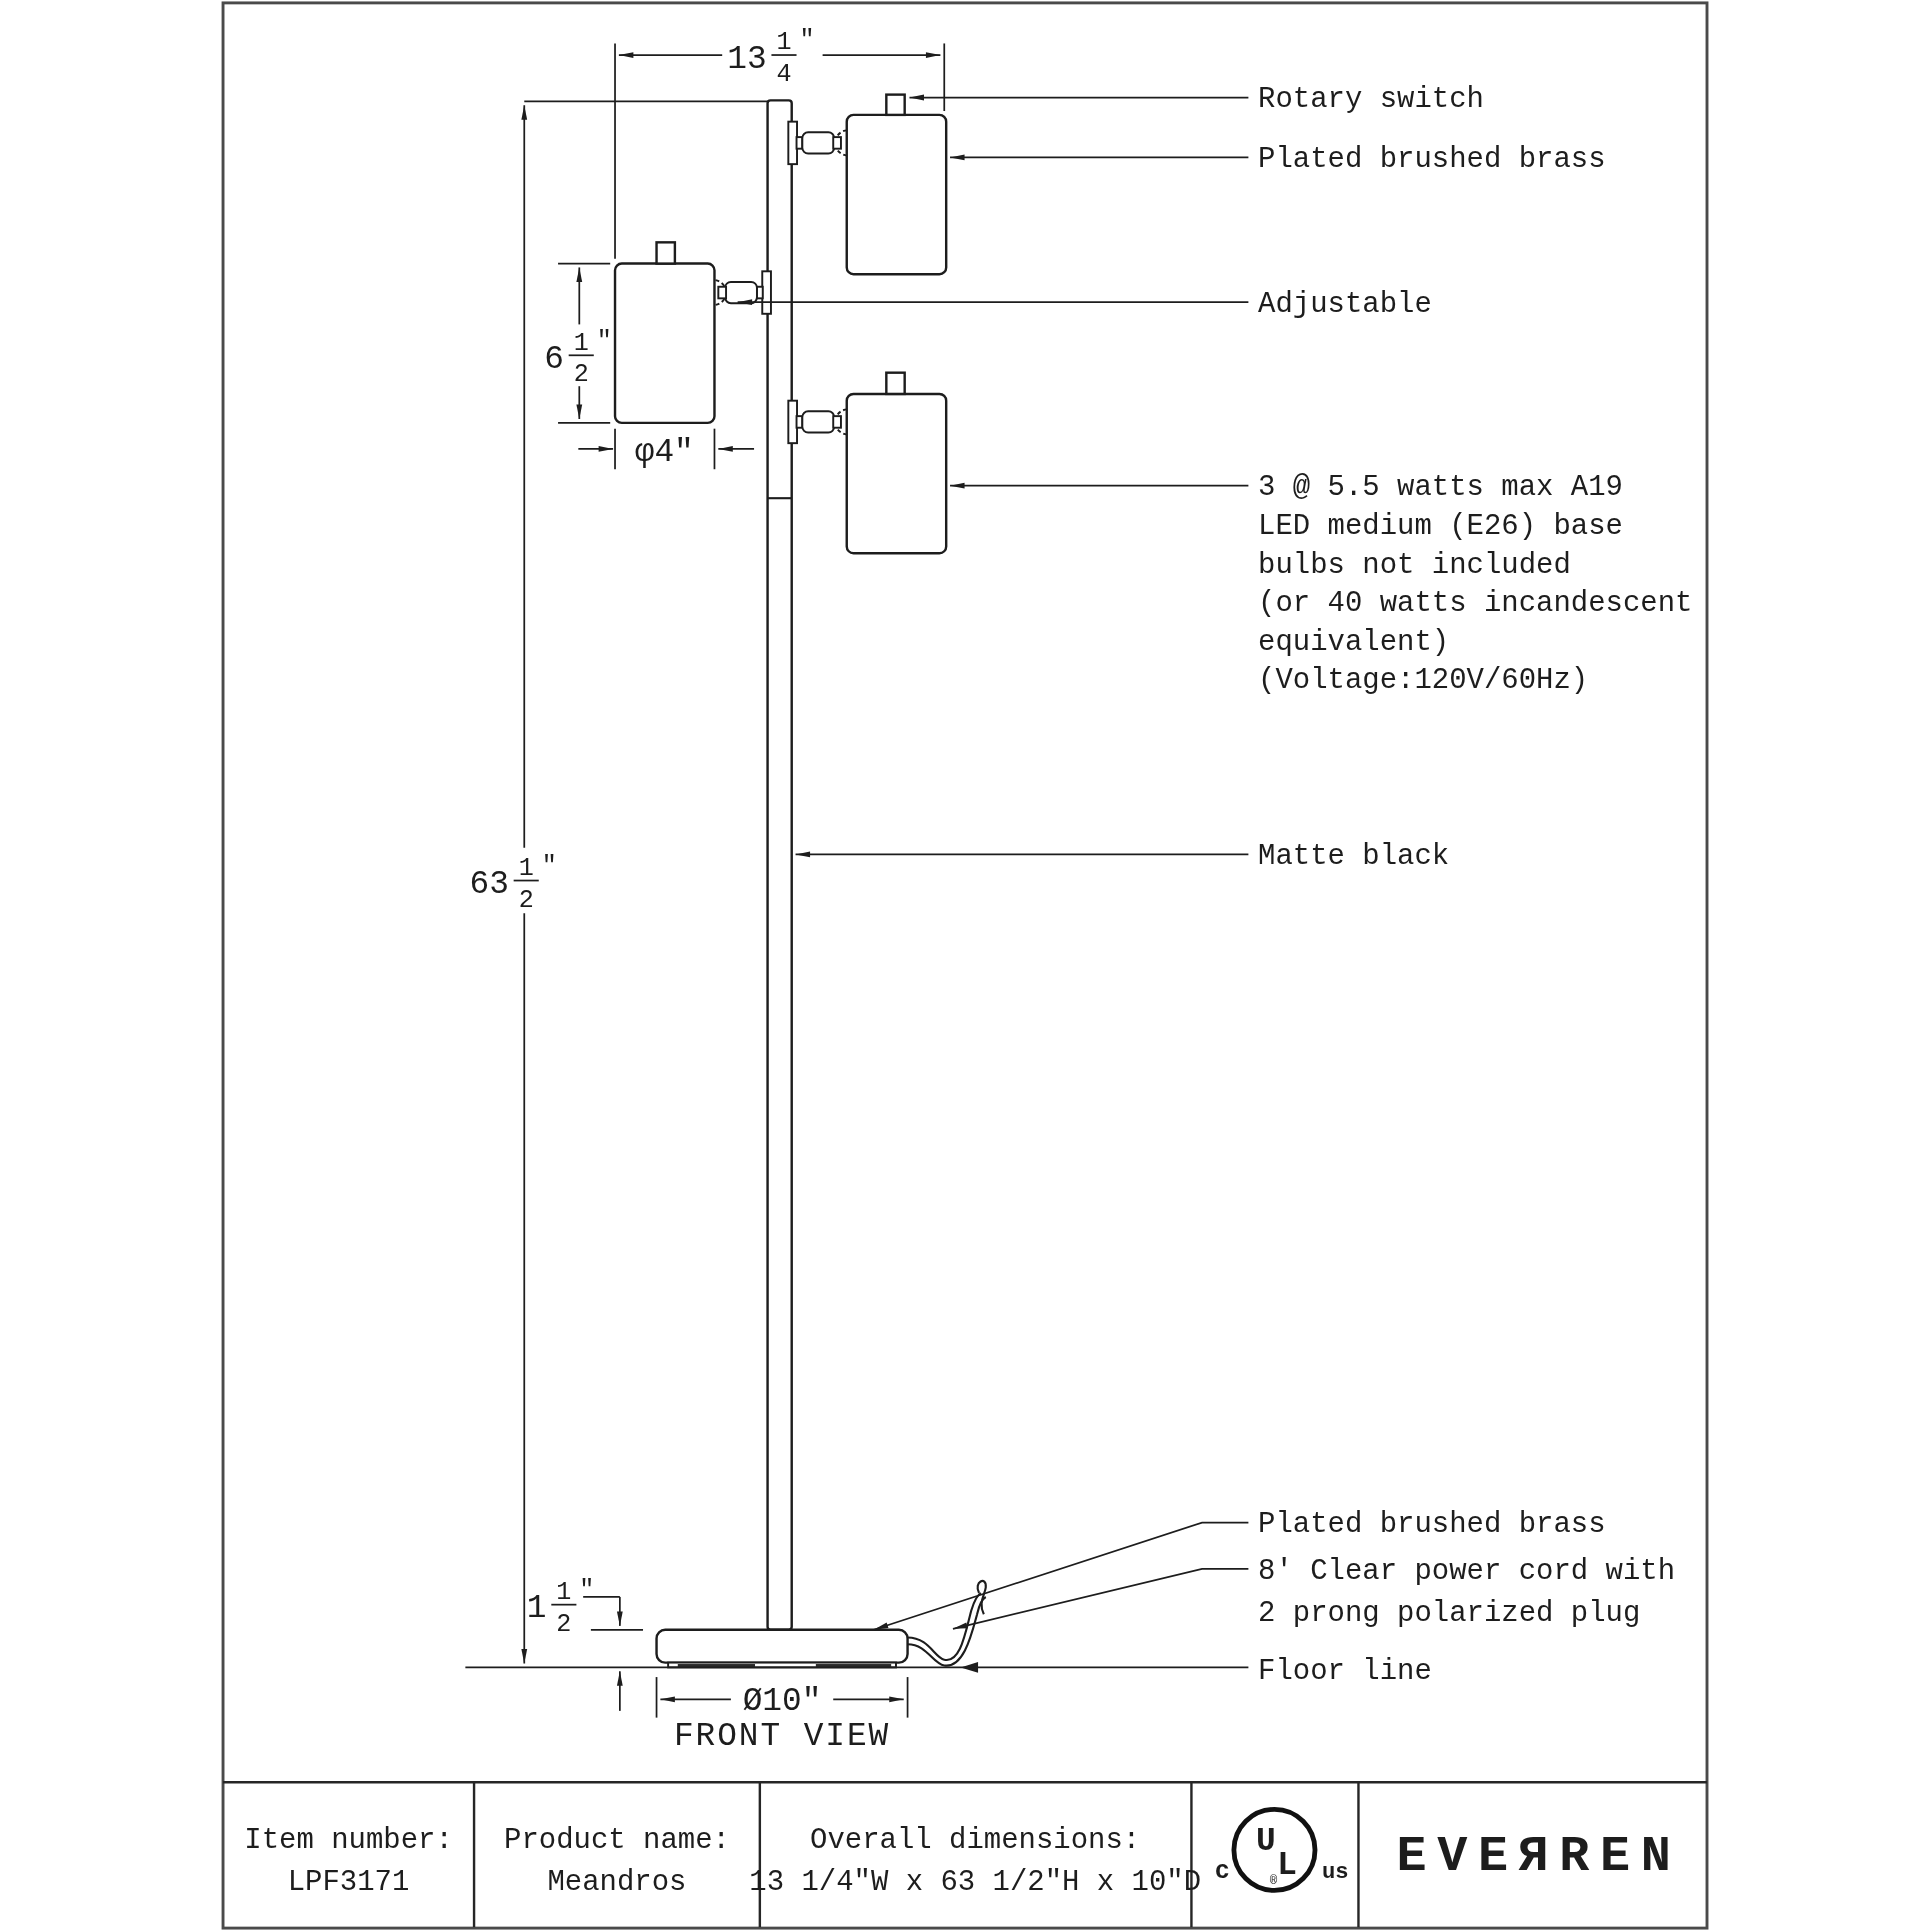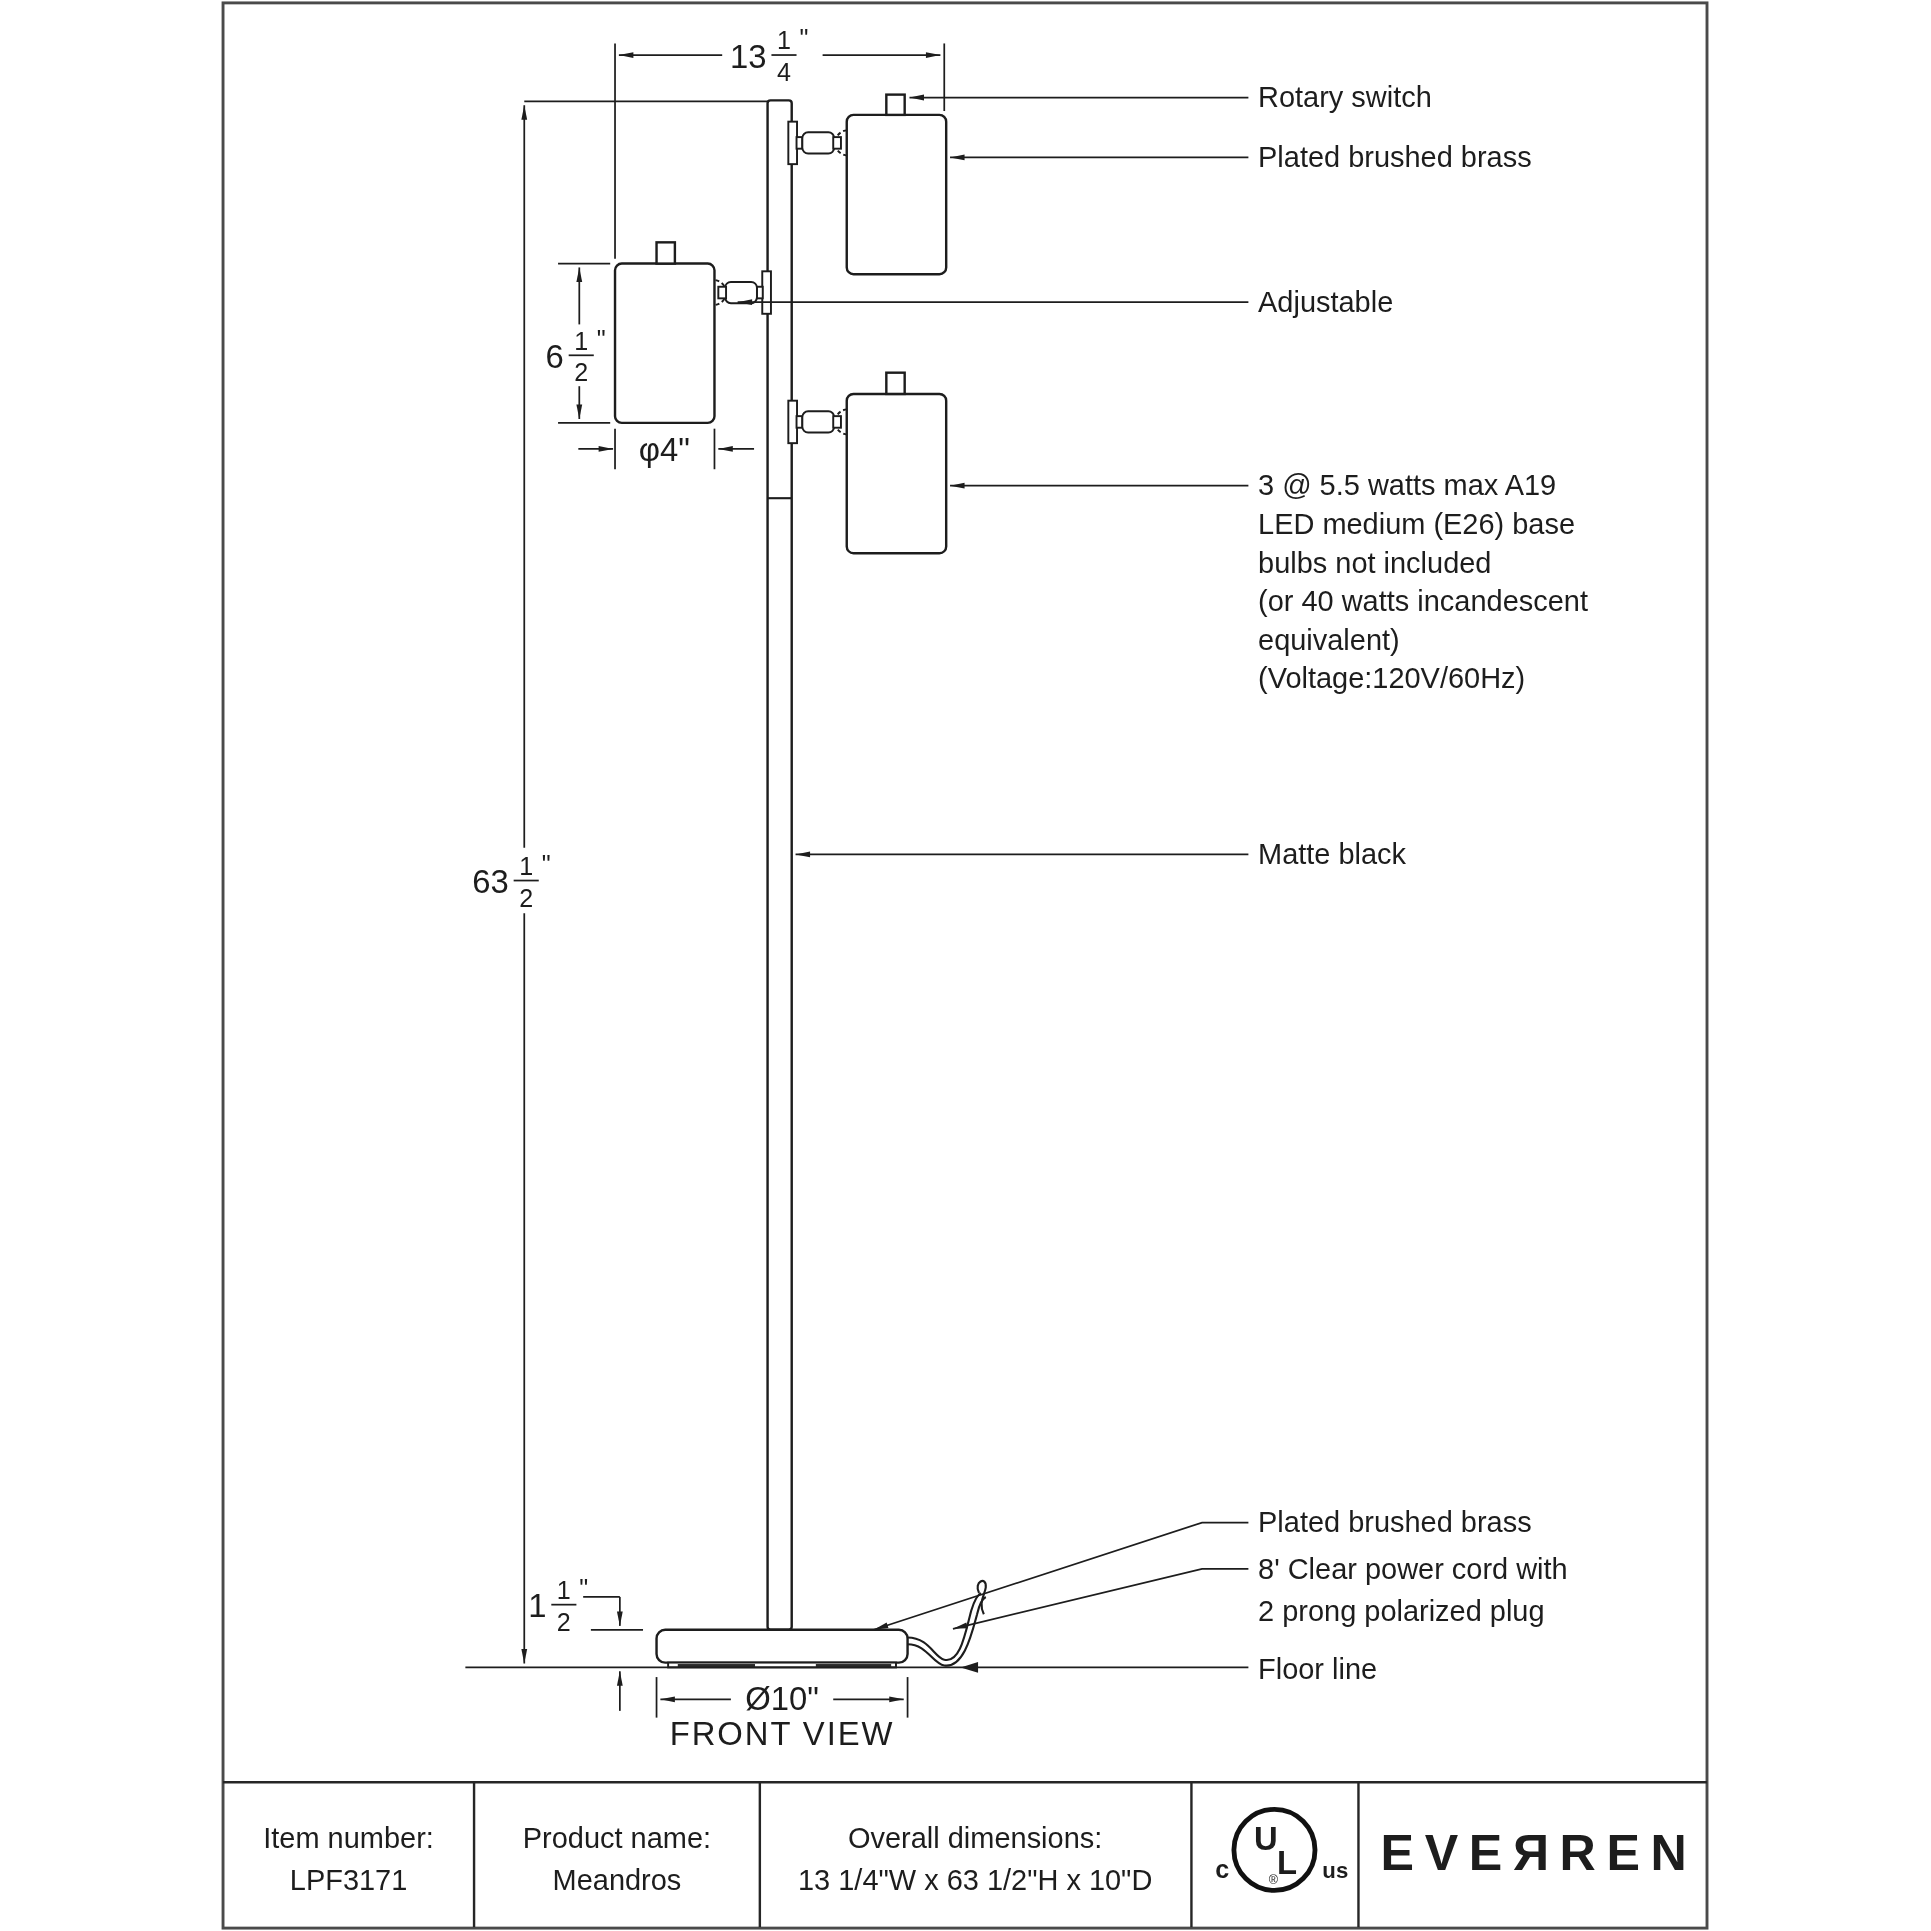--- a/index.html
+++ b/index.html
@@ -1,17 +1,17 @@
 <!DOCTYPE html>
 <html><head>
 <meta charset="utf-8">
 <style>
   html,body{margin:0;padding:0;background:#fff;}
   .sheet{position:relative;width:1931px;height:1931px;background:#ffffff;
-         font-family:Liberation Sans, sans-serif;}
+         font-family:Liberation Mono, monospace;}
   svg{position:absolute;left:0;top:0;}
   svg text{fill:#1d1d1d;}
   .t34{font-size:34px;}
   .t30{font-size:30px;}
   .t26{font-size:26px;}
   .tfoot{font-size:30px;}
   .tbrand{font-size:52px;font-weight:bold;letter-spacing:11px;}
   .tul{font-weight:bold;}
   .tview{font-size:34px;letter-spacing:2px;}
   .shape{fill:#ffffff;stroke:#1d1d1d;stroke-width:2.5;}

